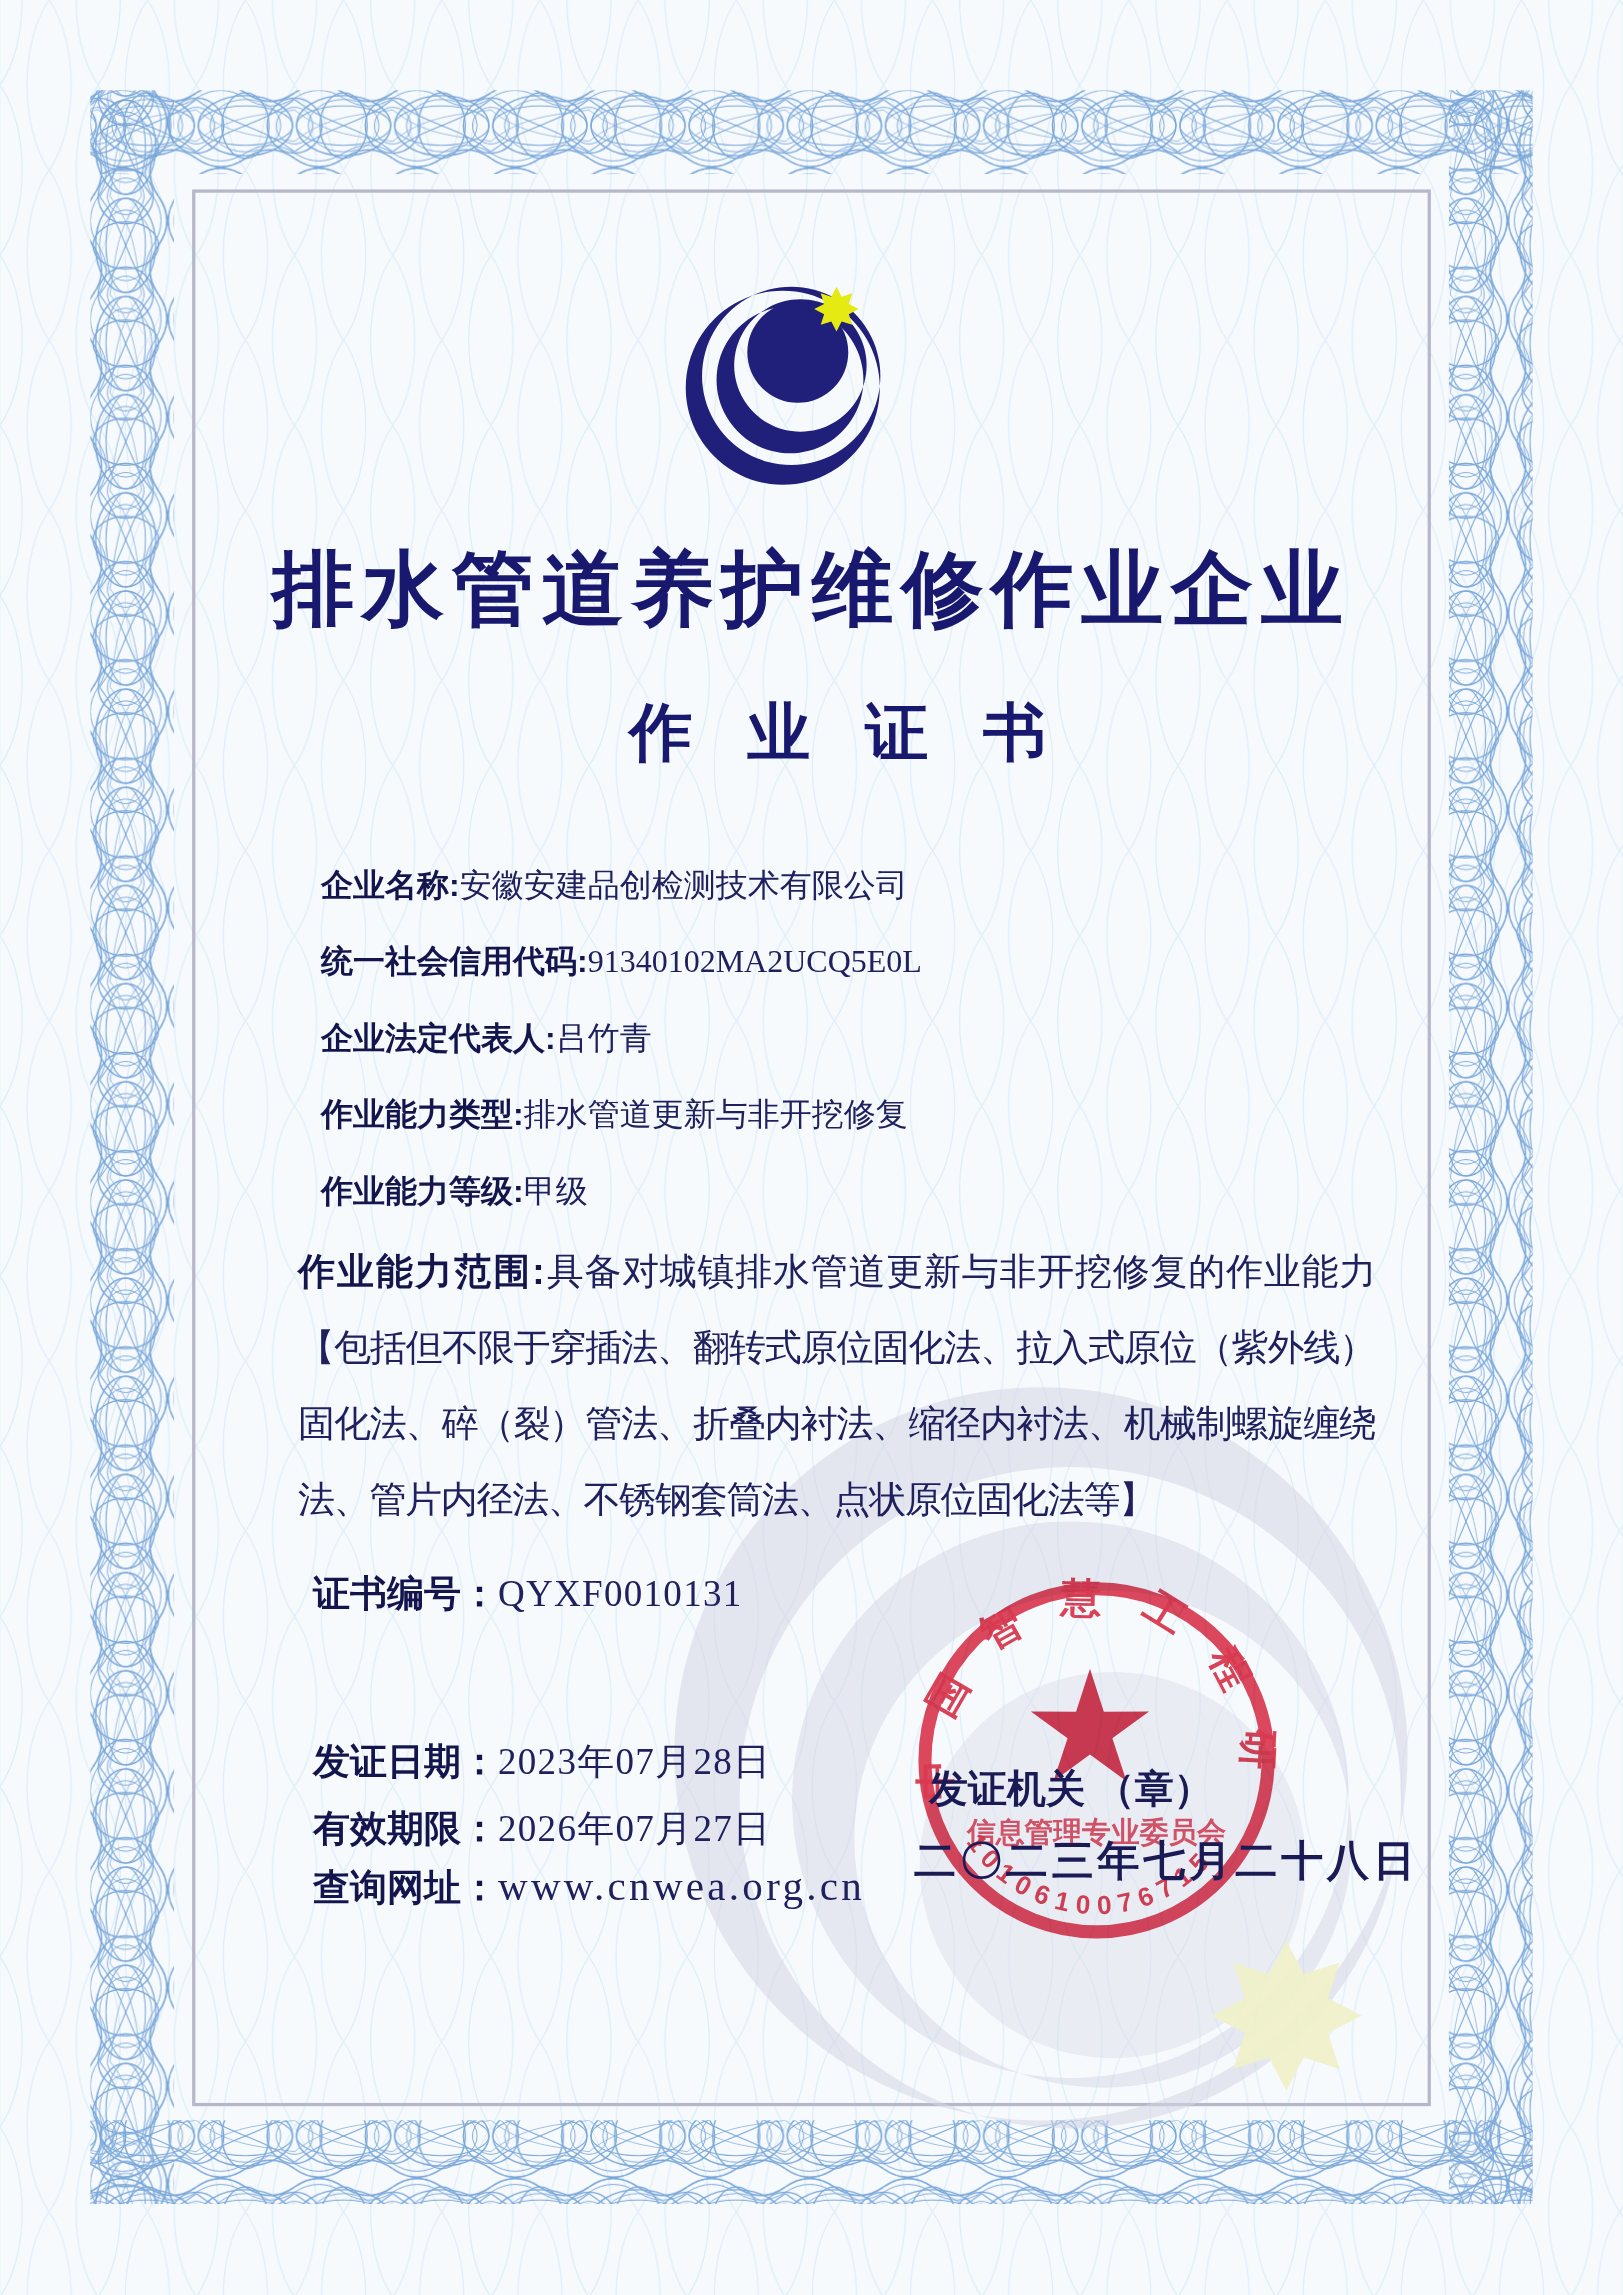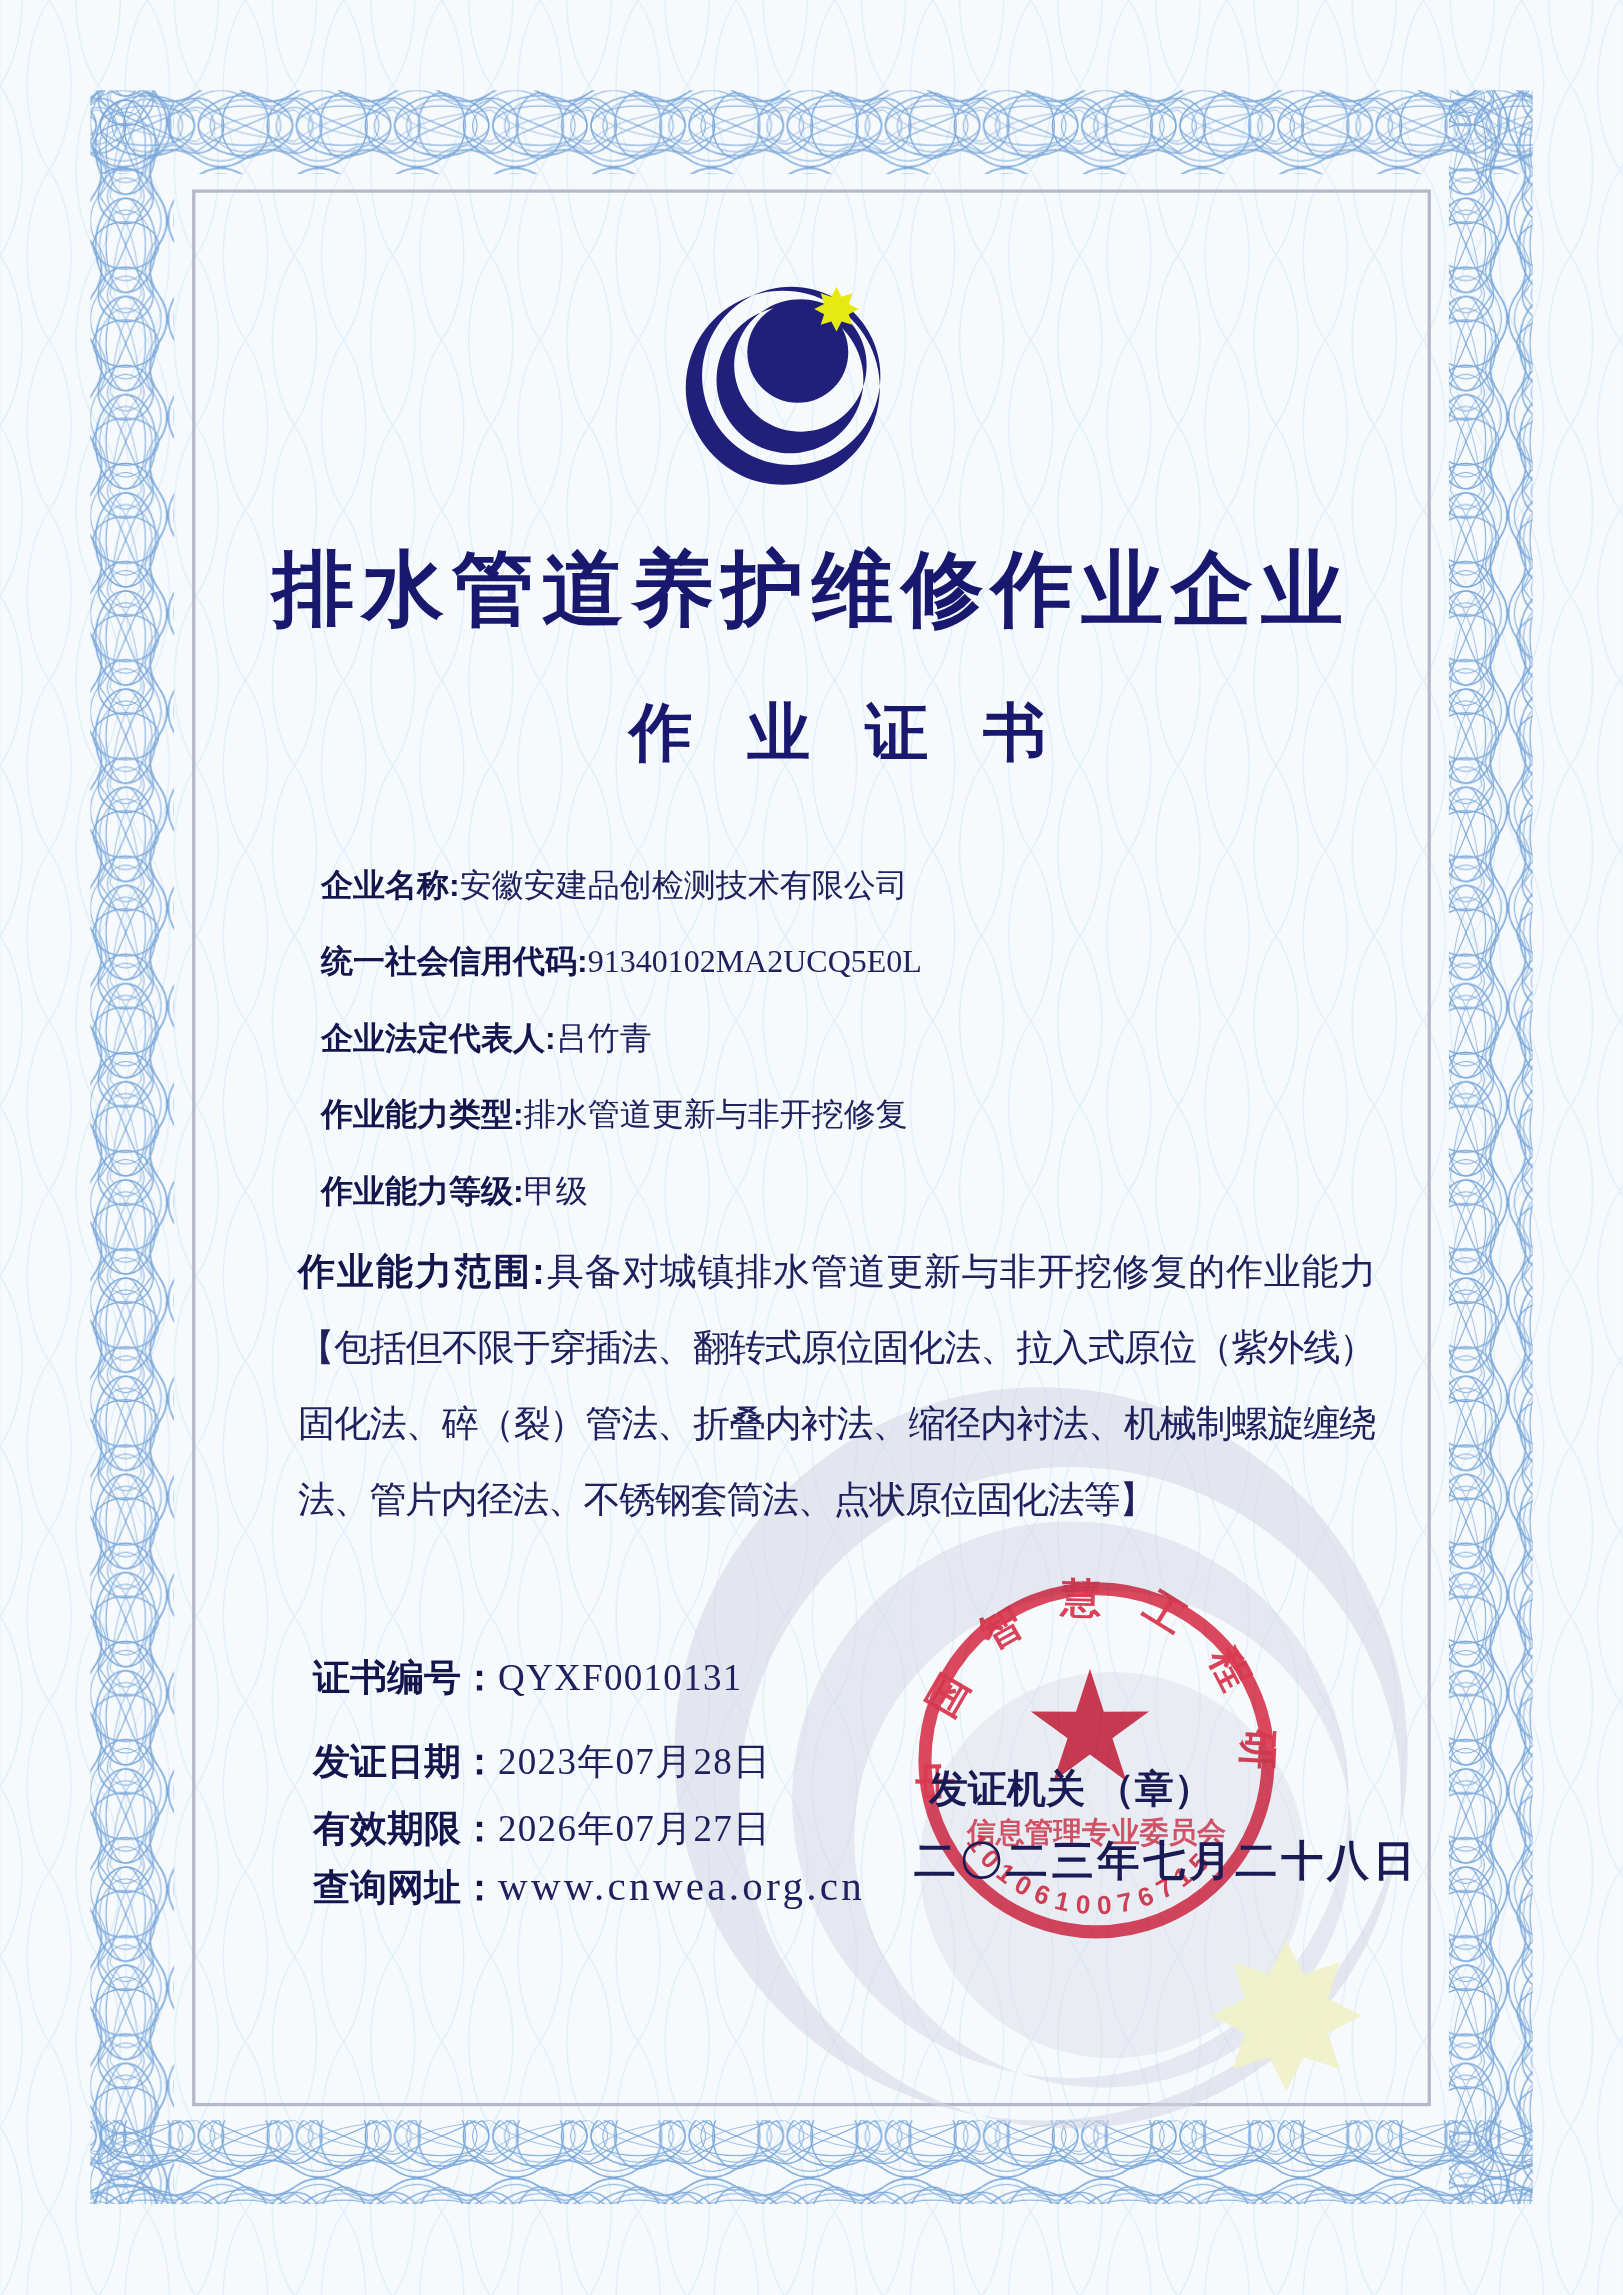--- a/index.html
+++ b/index.html
@@ -169,21 +169,21 @@
     <text font-size="62" letter-spacing="58" fill="#e03a50" opacity="0.95" font-family="Liberation Serif, DejaVu Serif, serif" font-weight="700">
       <textPath href="#stampArc" startOffset="18">中国智慧工程研究会</textPath>
     </text>
     <path fill="#d6334a" opacity="0.95" transform="translate(310,290)" d="M0,-95 L21.2,-29.1 L90.3,-29.4 L34.2,11.1 L55.8,76.9 L0,36 L-55.8,76.9 L-34.2,11.1 L-90.3,-29.4 L-21.2,-29.1 Z"></path>
     <text x="320" y="460" text-anchor="middle" font-size="44" letter-spacing="0" fill="#e03a50" opacity="0.85" font-family="Liberation Serif, DejaVu Serif, serif" font-weight="700">信息管理专业委员会</text>
     <text font-size="40" letter-spacing="12" fill="#e03a50" opacity="0.95" font-family="Liberation Sans, DejaVu Sans, sans-serif" font-weight="700">
       <textPath href="#stampBot" startOffset="8">1010610076715</textPath>
     </text>
   </svg>
 
-  <div class="meta-row" style="top:1656px">
+  <div class="meta-row" style="top:1572px">
     <span class="mlabel">证书编号：</span><span class="mvalue">QYXF0010131</span>
   </div>
   <div class="meta-row" style="top:1740px">
     <span class="mlabel">发证日期：</span><span class="mvalue">2023年07月28日</span>
   </div>
   <div class="meta-row" style="top:1807px">
     <span class="mlabel">有效期限：</span><span class="mvalue">2026年07月27日</span>
   </div>
   <div class="meta-row" style="top:1865px">
     <span class="mlabel">查询网址：</span><span class="mvalue url">www.cnwea.org.cn</span>

